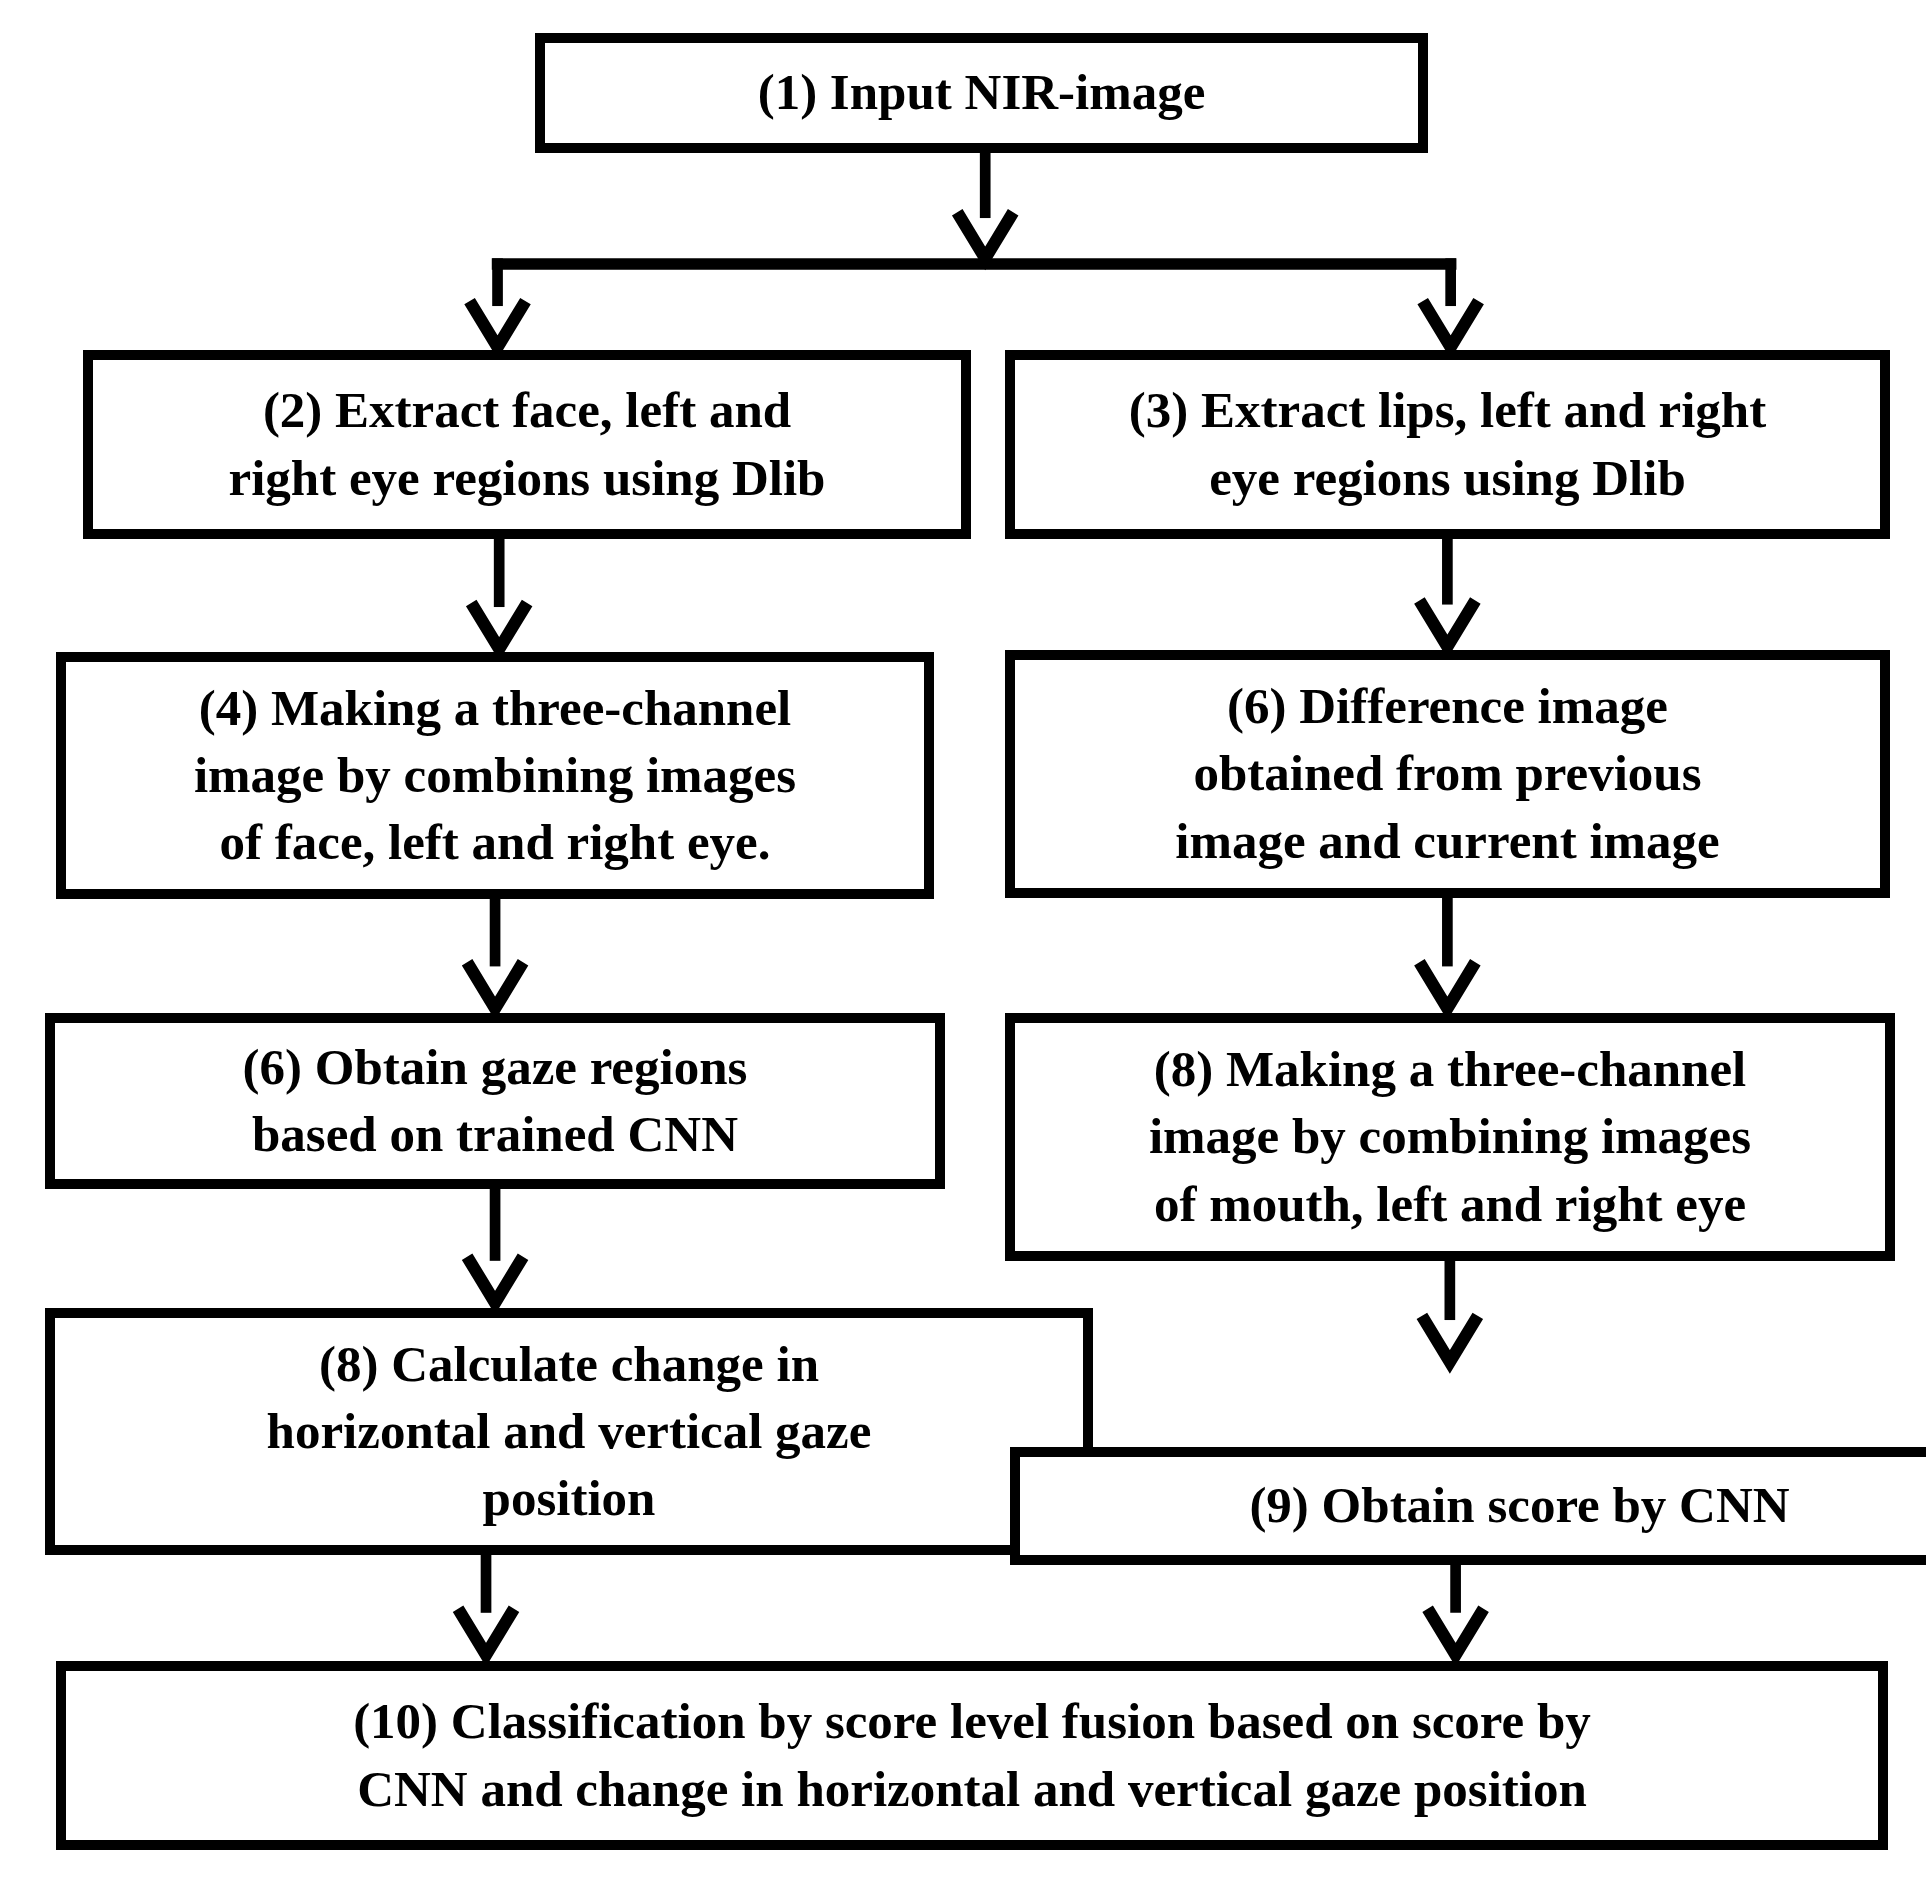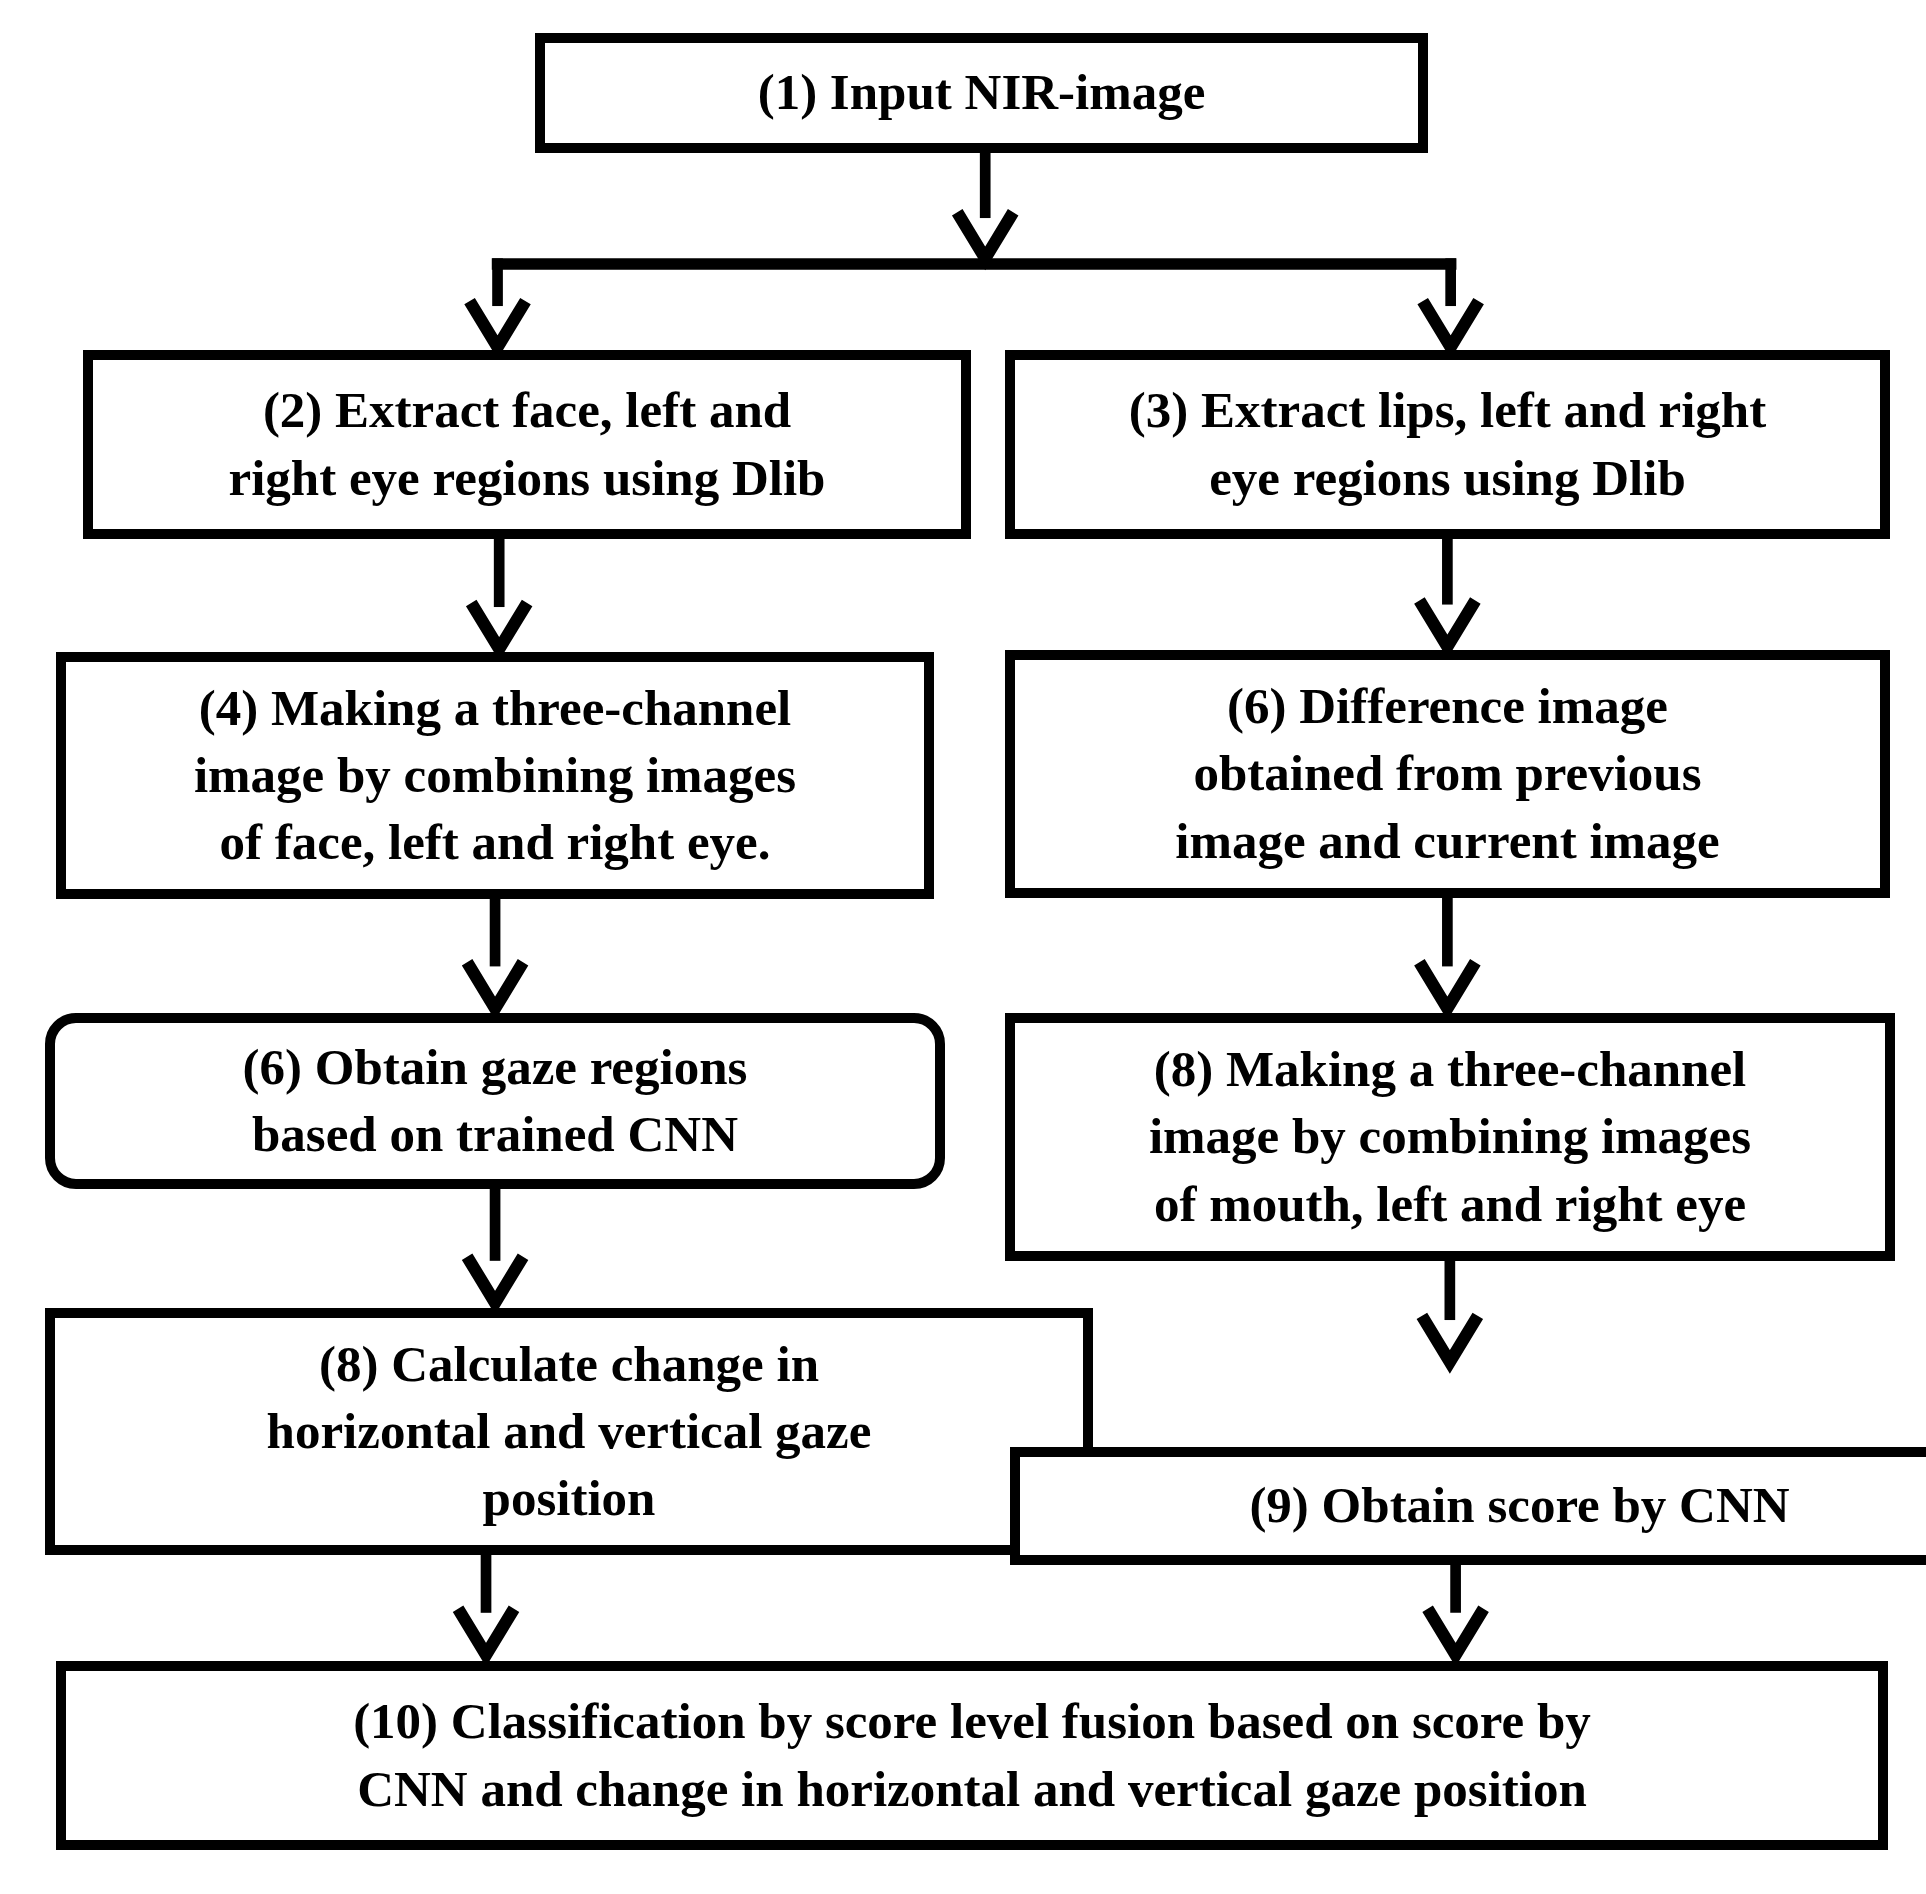--- a/index.html
+++ b/index.html
@@ -36,21 +36,21 @@
     font-size: 51px;
     line-height: 1.32;
     white-space: pre-line;
     padding: 3.3px 11.5px;
   }
   #node1  { left: 535px;  top: 33px;   width: 893px; height: 120px; }
   #node2  { left: 56px;   top: 350px;  width: 888px; height: 189px; margin-left: 27px; }
   #node3  { left: 1005px; top: 350px;  width: 885px; height: 189px; }
   #node4  { left: 56px;   top: 652px;  width: 878px; height: 247px; }
   #node5  { left: 1005px; top: 650px;  width: 885px; height: 248px; }
-  #node6  { left: 45px;   top: 1013px; width: 900px; height: 176px; border-radius: 31px; }
+  #node6  { left: 45px;   top: 1013px; width: 900px; height: 176px; }
   #node7  { left: 1005px; top: 1013px; width: 890px; height: 248px; }
   #node8  { left: 45px;   top: 1308px; width: 1048px; height: 247px; }
   #node9  { left: 1010px; top: 1447px; width: 1019px; height: 118px; }
   #node10 { left: 56px;   top: 1661px; width: 1832px; height: 189px; }
   .trunk {
     stroke: #000000;
     stroke-width: 13;
     fill: none;
   }
   .split {

